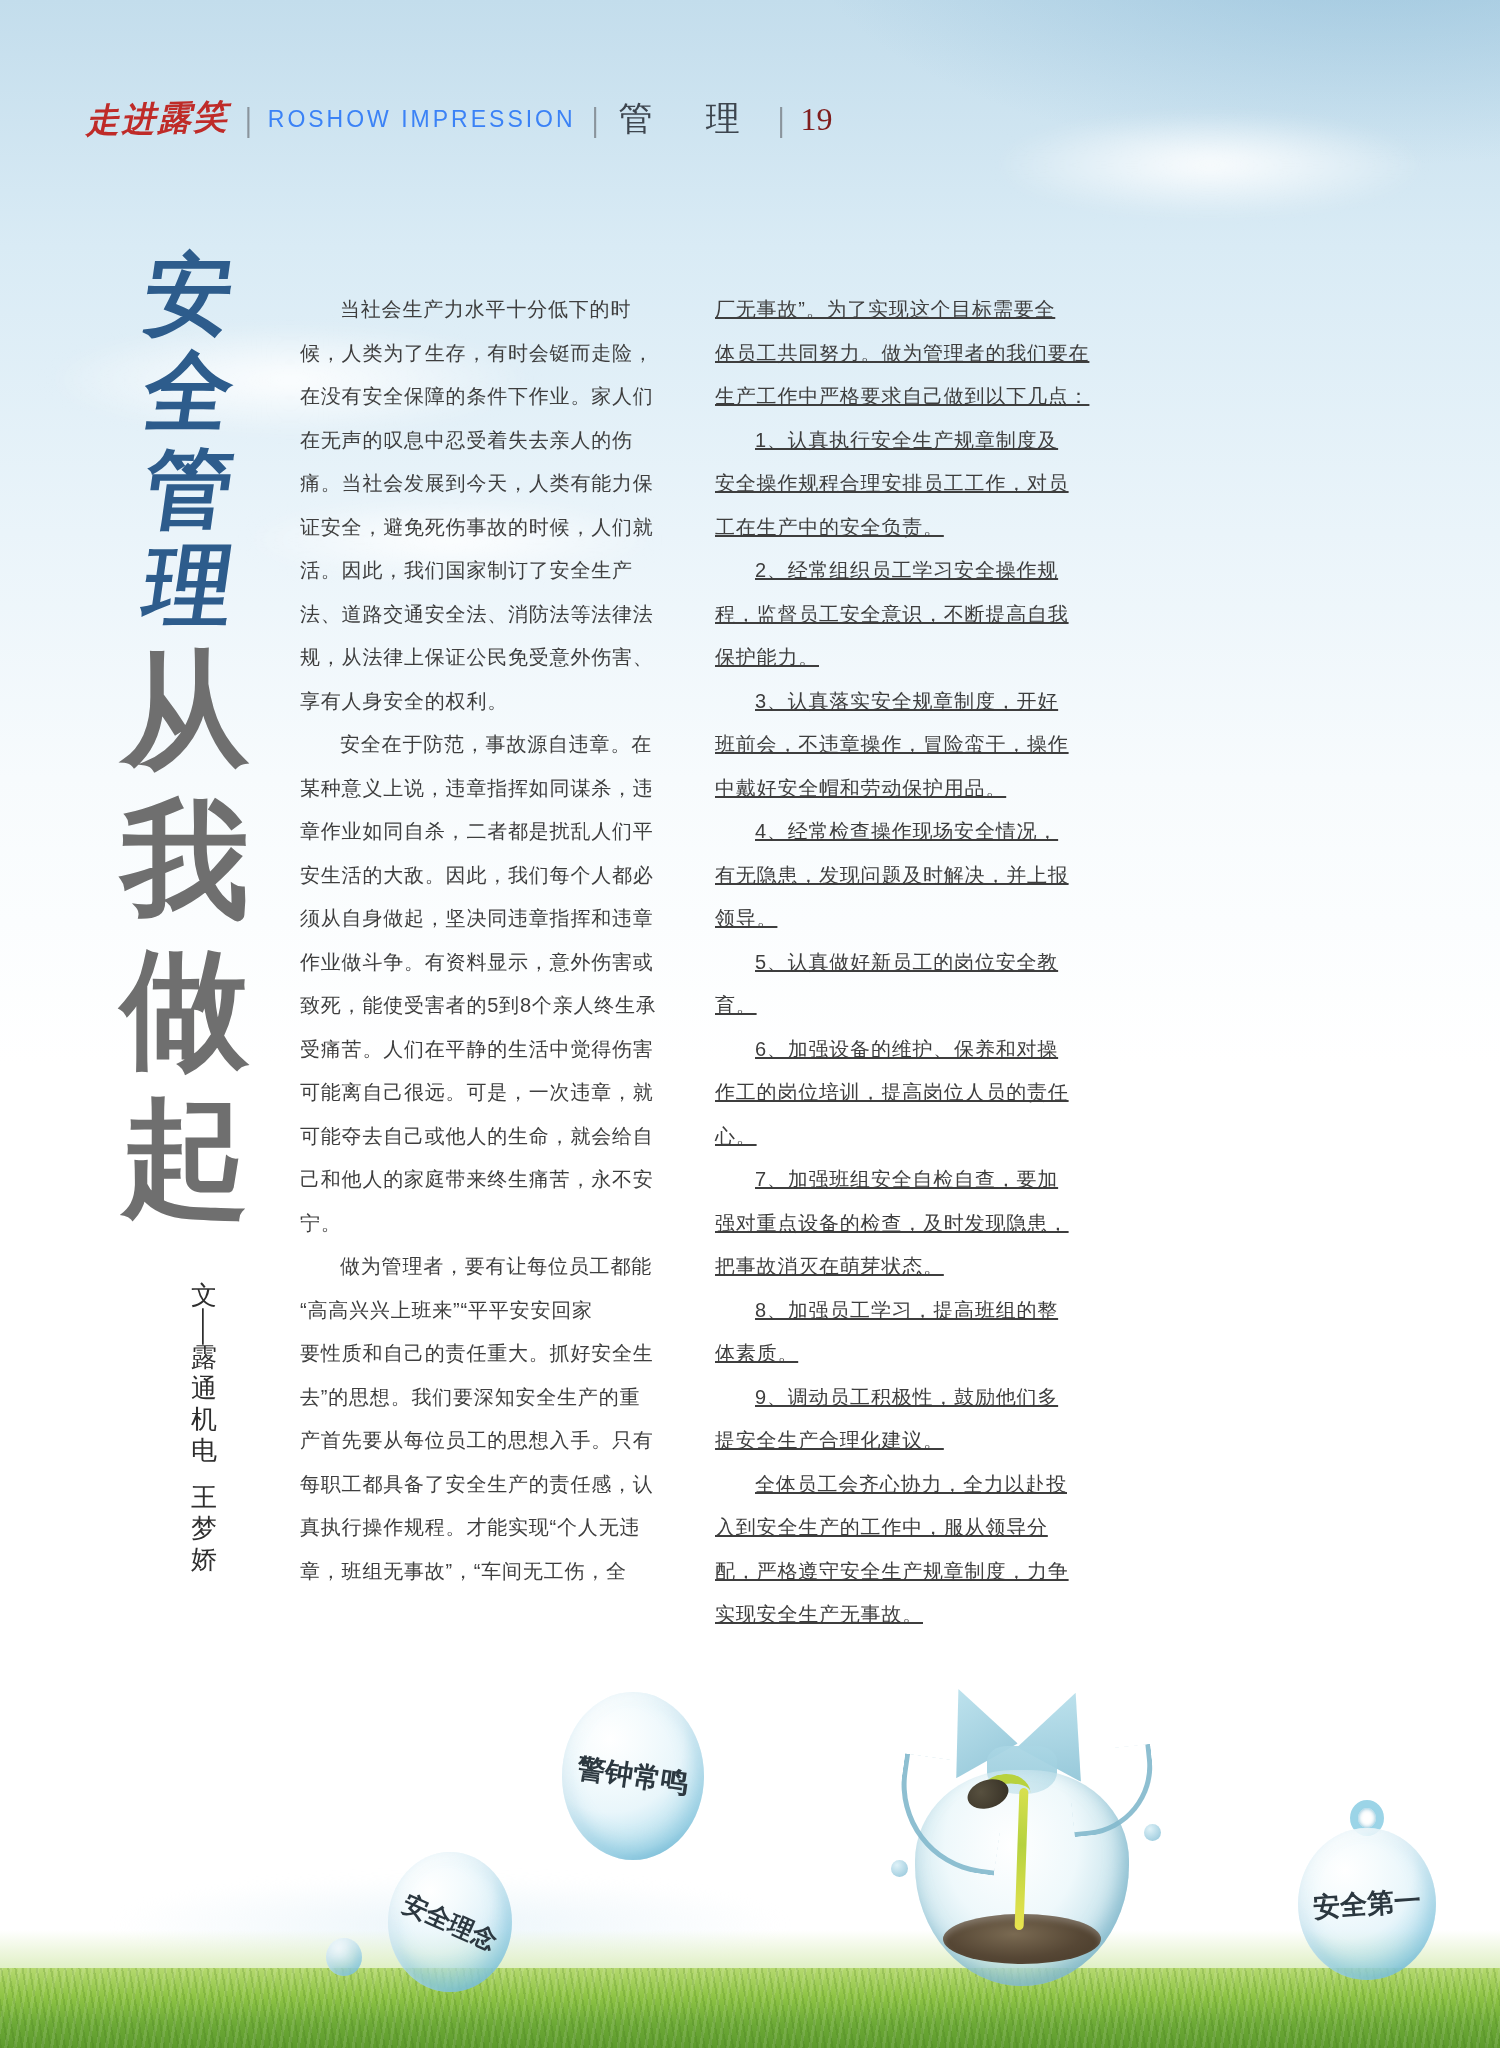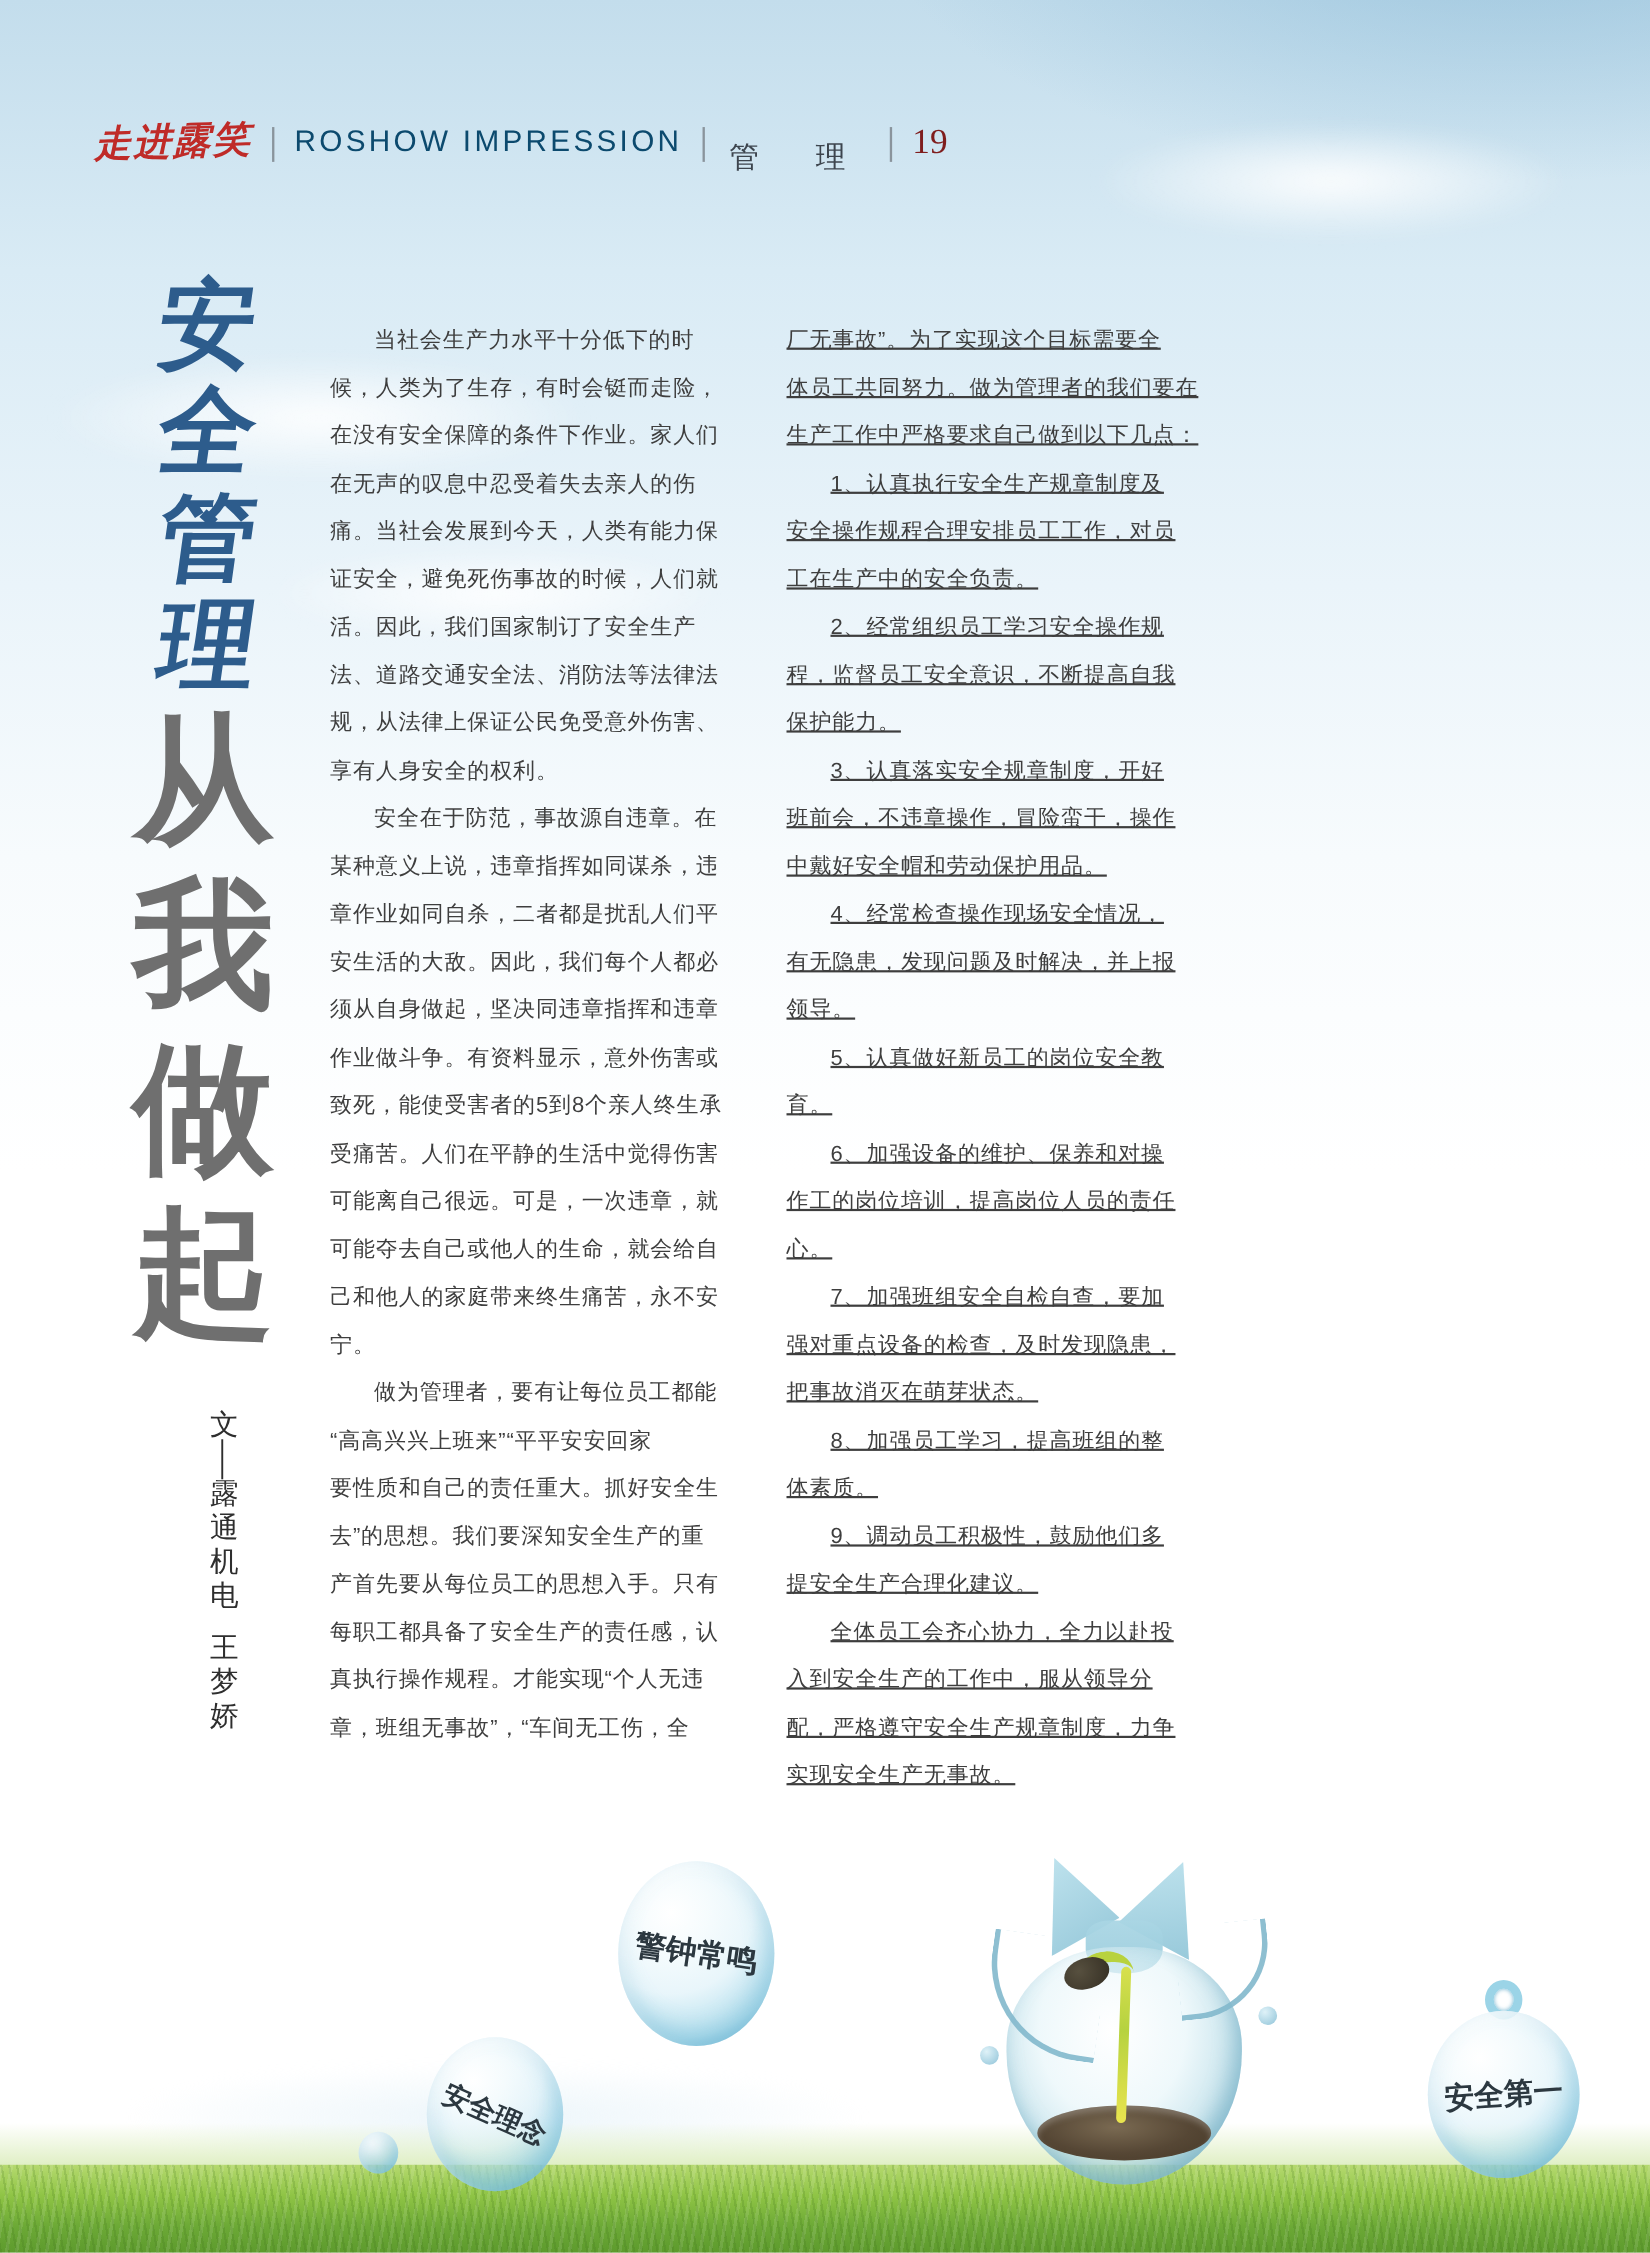--- a/index.html
+++ b/index.html
@@ -11,22 +11,22 @@
       linear-gradient(180deg,#c3ddec 0%, #d9ebf5 12%, #eaf4fa 26%, #f7fbfd 38%, #ffffff 52%, #ffffff 100%);
   }
   .cloud{position:absolute;border-radius:50%;pointer-events:none;
     background:radial-gradient(ellipse closest-side, rgba(255,255,255,0.9), rgba(255,255,255,0) 70%);
     filter:blur(8px);}
   
   .header{position:absolute;left:85px;top:96px;display:flex;align-items:center;gap:16px;}
   .brand{font-family:"Liberation Serif","DejaVu Serif",serif;font-style:italic;font-weight:bold;
     color:#bf2b28;font-size:34px;letter-spacing:2px;transform:rotate(-2deg);}
   .hdr-div{color:#8a949c;font-size:26px;font-weight:300;transform:scaleY(1.3);}
-  .mag{color:#0c4a6e;font-size:27px;letter-spacing:3px;}
-  .section{color:#3d454e;font-size:27px;letter-spacing:22px;margin-left:4px;margin-top:29px;}
+  .mag{color:#3b82f6;font-size:23px;letter-spacing:3px;}
+  .section{color:#3d454e;font-size:34px;letter-spacing:22px;margin-left:4px;}
   .pageno{font-family:"Liberation Serif","DejaVu Serif",serif;color:#7f1d1d;font-size:32px;}
   
   .title-main{position:absolute;left:126px;top:246px;width:126px;}
   .title-main .tchar{height:97px;line-height:97px;text-align:center;font-size:88px;font-weight:bold;
     color:#2d5c8c;transform:skewX(-8deg);}
   .title-sub{position:absolute;left:110px;top:636px;width:150px;}
   .title-sub .tchar2{height:149px;line-height:149px;text-align:center;font-size:128px;font-weight:bold;
     color:#6f6f6f;}
   .byline{position:absolute;left:184px;top:1280px;width:40px;color:#2e2e2e;}
   .byline .bchar{height:31px;line-height:31px;text-align:center;font-size:26px;}

